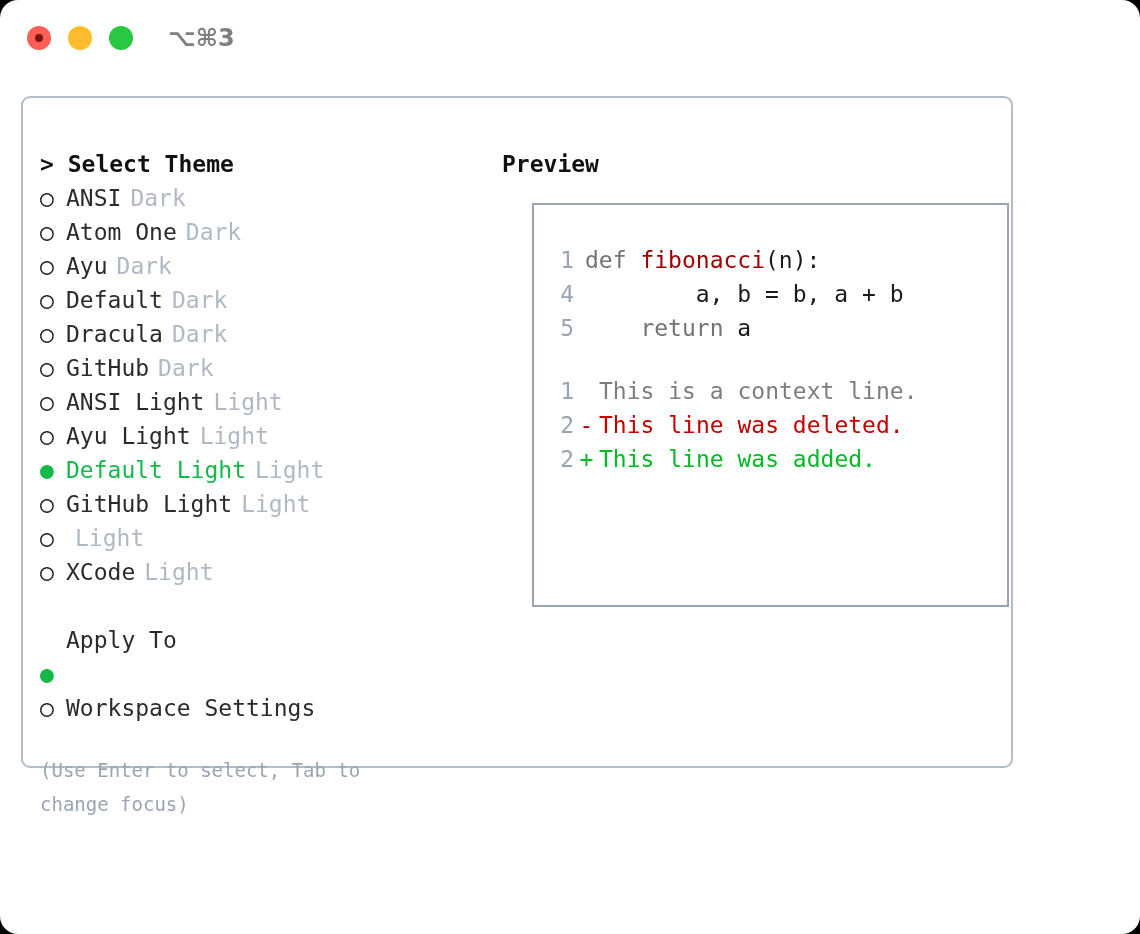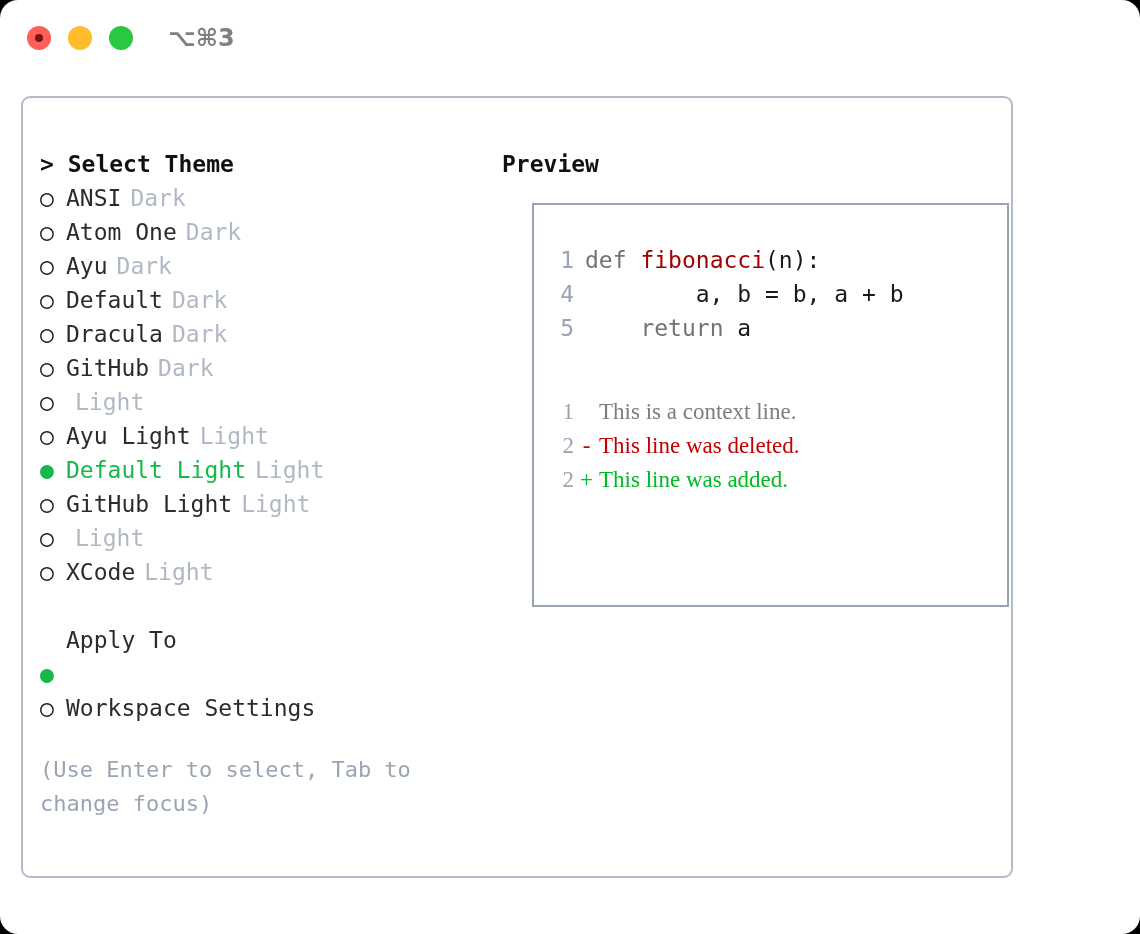--- a/index.html
+++ b/index.html
@@ -70,21 +70,21 @@
     letter-spacing: 0px;
     white-space: pre;
   }
 
   
   .panel {
     position: absolute;
     left: 21px;
     top: 96px;
     width: 992px;
-    height: 782px;
+    height: 672px;
     border: 2px solid #b3bdc9;
     border-radius: 9px;
     box-sizing: border-box;
     background: #ffffff;
   }
 
   
   .left-col {
     position: absolute;
     left: 17px;
@@ -136,21 +136,21 @@
     line-height: 34px;
     height: 34px;
     padding-left: 26px;
     white-space: pre;
   }
 
   .spacer-row { height: 34px; }
 
   .hint {
     margin-top: 28px;
-    font-size: 22px;
+    font-size: 19px;
     color: #9aa5b4;
     line-height: 34px;
     width: 400px;
   }
 
   
   .preview-box {
     position: absolute;
     left: 30px;
     top: 56px;
@@ -176,21 +176,21 @@
     display: inline-block;
     width: 24px;
     text-align: right;
     color: #9aa5b4;
   }
   .code-text { margin-left: 11px; }
   .tok-kw  { color: #737373; }
   .tok-fn  { color: #a00000; margin-top: 8px; }
   .tok-pl  { color: #1a1a1a; }
 
-  .diff-block { margin-top: 50px; font-family: Liberation Serif, serif; }
+  .diff-block { margin-top: 29px; }
   .diff-mark {
     display: inline-block;
     width: 25px;
     text-align: center;
   }
   .diff-ctx  { color: #7d7d7d; }
   .diff-del  { color: #c40000; }
   .diff-add  { color: #00bb22; }
 </style>
 </head>
@@ -213,21 +213,21 @@
 
       <div class="section-head">&gt; Select Theme</div>
 
       <div id="theme-list">
           <div class="opt-row"><span class="marker">○</span><span class="opt-label">ANSI</span><span class="opt-tag">Dark</span></div>
           <div class="opt-row"><span class="marker">○</span><span class="opt-label">Atom One</span><span class="opt-tag">Dark</span></div>
           <div class="opt-row"><span class="marker">○</span><span class="opt-label">Ayu</span><span class="opt-tag">Dark</span></div>
           <div class="opt-row"><span class="marker">○</span><span class="opt-label">Default</span><span class="opt-tag">Dark</span></div>
           <div class="opt-row"><span class="marker">○</span><span class="opt-label">Dracula</span><span class="opt-tag">Dark</span></div>
           <div class="opt-row"><span class="marker">○</span><span class="opt-label">GitHub</span><span class="opt-tag">Dark</span></div>
-          <div class="opt-row"><span class="marker">○</span><span class="opt-tag">Light</span></div>
+          <div class="opt-row"><span class="marker">○</span><span class="opt-label">ANSI Light</span><span class="opt-tag">Light</span></div>
           <div class="opt-row"><span class="marker">○</span><span class="opt-label">Ayu Light</span><span class="opt-tag">Light</span></div>
           <div class="opt-row selected"><span class="marker sel">●</span><span class="opt-label">Default Light</span><span class="opt-tag">Light</span></div>
           <div class="opt-row"><span class="marker">○</span><span class="opt-label">GitHub Light</span><span class="opt-tag">Light</span></div>
           <div class="opt-row"><span class="marker">○</span><span class="opt-tag">Light</span></div>
           <div class="opt-row"><span class="marker">○</span><span class="opt-label">XCode</span><span class="opt-tag">Light</span></div>
         </div>
 
       <div class="spacer-row"></div>
 
       <div class="group-head">Apply To</div>

